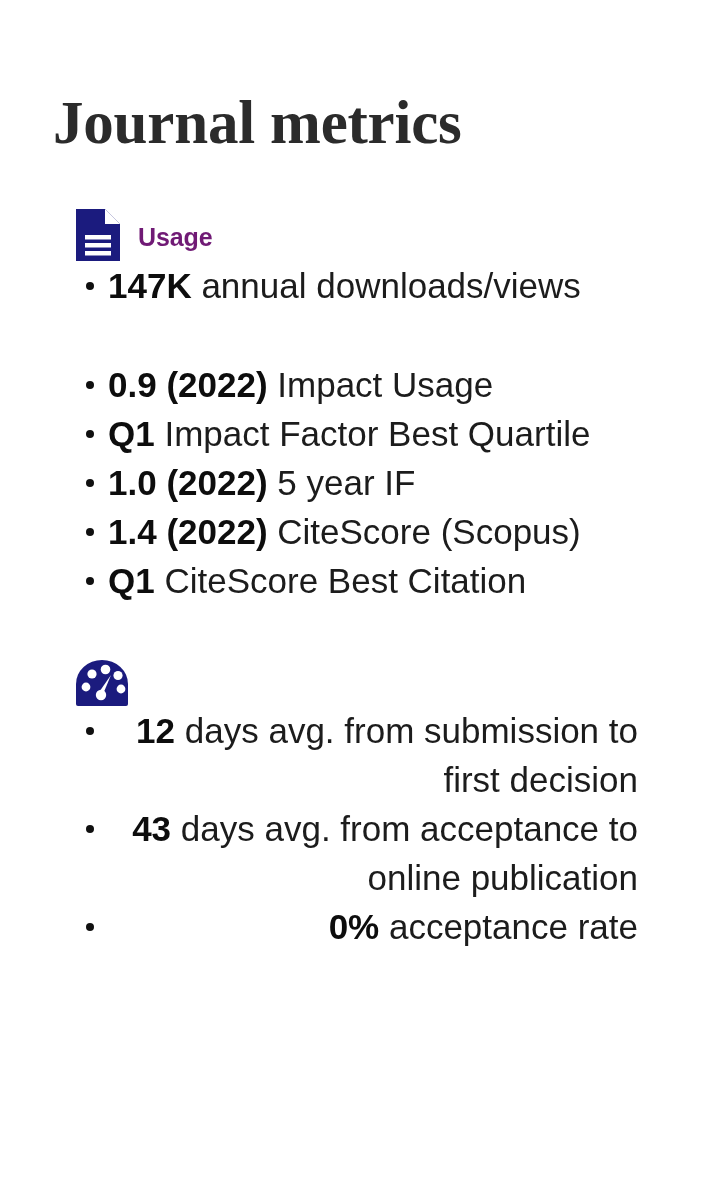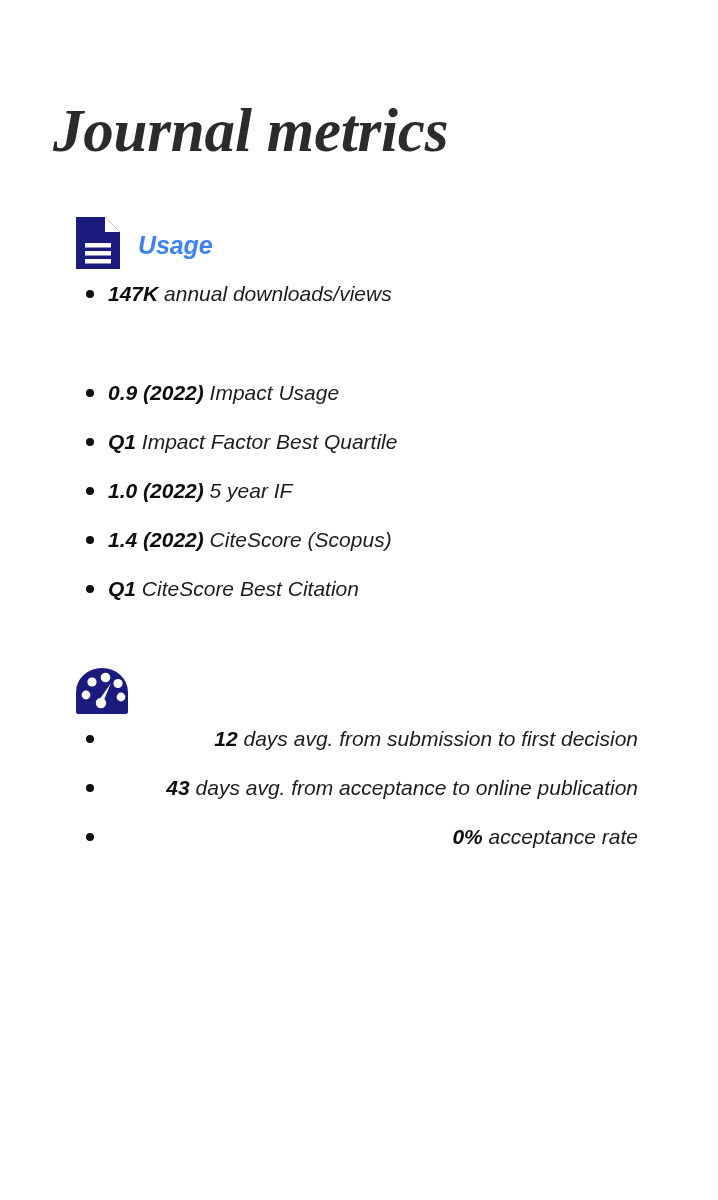--- a/index.html
+++ b/index.html
@@ -12,23 +12,22 @@
     height: 1200px;
     font-family: "Liberation Sans", sans-serif;
     -webkit-font-smoothing: antialiased;
   }
   .page {
     position: relative;
     width: 718px;
     height: 1200px;
     background: #ffffff;
     box-sizing: border-box;
-    padding: 16px 40px 0 53px;
+    padding: 8px 40px 0 53px;
     overflow: hidden;
-    font-style: italic;
   }
   .page-title {
     font-family: "Liberation Serif", serif;
     font-weight: bold;
     font-size: 61px;
     line-height: 1;
     color: #2b2b2b;
     margin: 0;
     padding-top: 84px;
     letter-spacing: -0.2px;
@@ -49,36 +48,36 @@
   .section-header .icon-wrap {
     display: inline-flex;
     align-items: center;
     justify-content: center;
     flex: 0 0 auto;
   }
   .section-title {
     font-family: "Liberation Sans", sans-serif;
     font-weight: bold;
     font-size: 25px;
-    color: #3b82f6;
+    color: #701a75;
     line-height: 1.1;
     letter-spacing: -0.1px;
     margin-top: 6px;
   }
 
   ul.metrics-list {
     list-style: none;
     margin: 0;
     padding: 0;
     padding-left: 33px;
   }
   ul.metrics-list li {
     position: relative;
     font-family: "Liberation Sans", sans-serif;
-    font-size: 21px;
+    font-size: 35px;
     line-height: 49px;
     color: #1c1c1c;
     padding-left: 22px;
     font-weight: 400;
   }
   ul.metrics-list li::before {
     content: "";
     position: absolute;
     left: 0;
     top: 21px;

